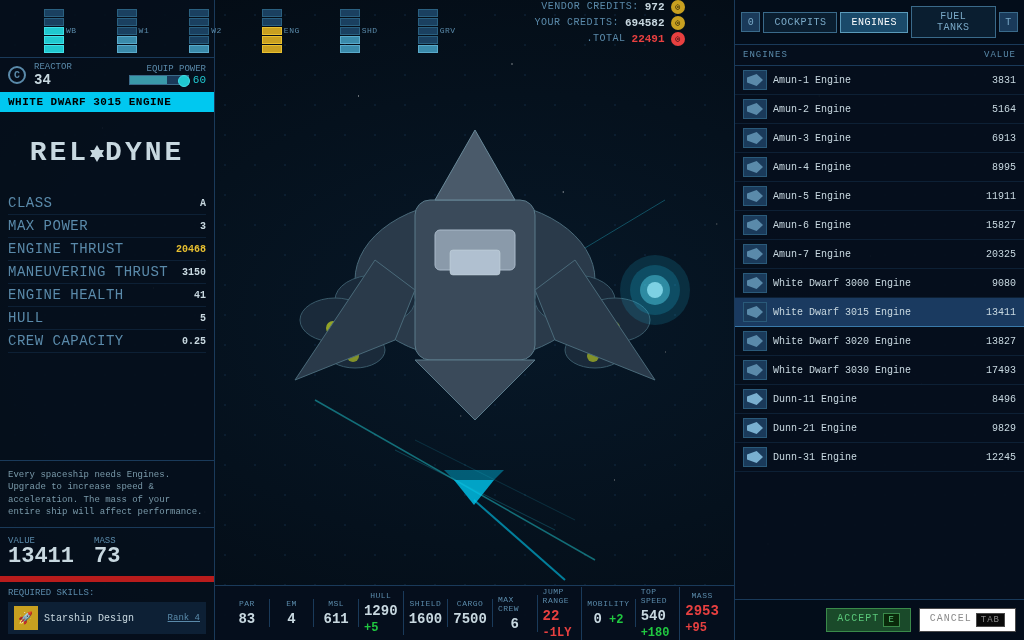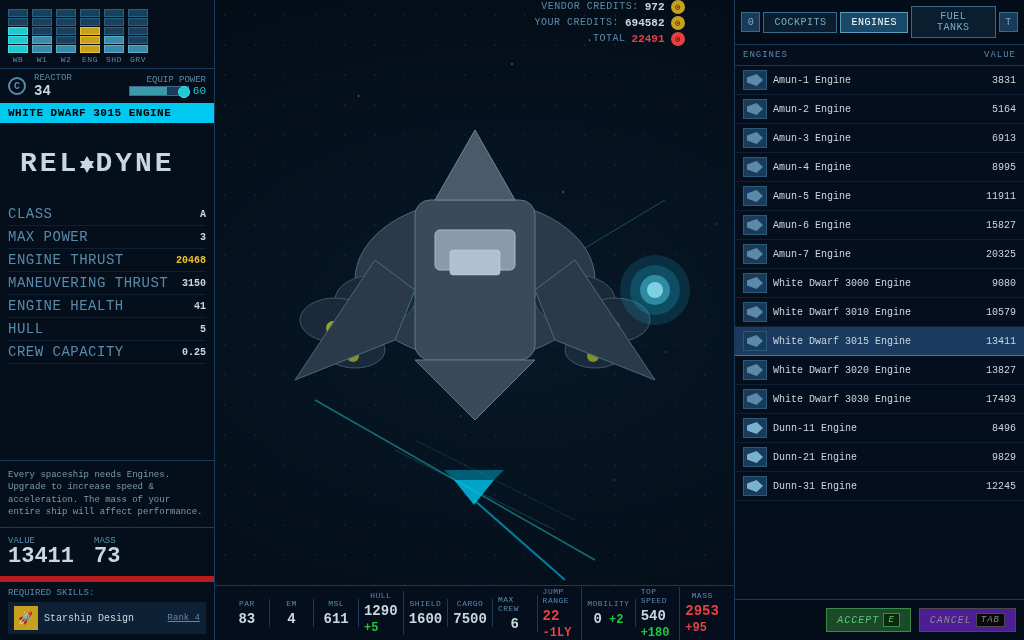--- a/index.html
+++ b/index.html
@@ -67,23 +67,24 @@
     }
 
     
     .status-bars {
       padding: 8px 8px 4px;
       display: flex;
       gap: 4px;
     }
     .bar-group {
       display: flex;
-      flex-direction: column;
+      flex-direction: row;
       gap: 2px;
       align-items: center;
+      margin-left: 36px;
     }
     .bar-label {
       font-size: 8px;
       color: #5a8aaa;
       text-transform: uppercase;
       letter-spacing: 0.5px;
     }
     .bar-stack {
       display: flex;
       flex-direction: column-reverse;
@@ -181,20 +182,21 @@
       font-weight: bold;
       text-transform: uppercase;
       letter-spacing: 0.5px;
     }
 
     
     .logo-area {
       padding: 15px 20px;
       display: flex;
       align-items: center;
+      justify-content: center;
       min-height: 80px;
     }
     .logo-text {
       font-size: 28px;
       font-weight: bold;
       color: #c8d8e0;
       letter-spacing: 3px;
       text-transform: uppercase;
       position: relative;
     }
@@ -489,37 +491,36 @@
     .accept-bar {
       padding: 8px;
       display: flex;
       justify-content: flex-end;
       gap: 8px;
       border-top: 1px solid #1a3a5a;
       background: #030d1a;
     }
     .accept-btn {
       display: flex;
-      align-items: center;
+      align-items: flex-start;
       gap: 4px;
       padding: 4px 10px;
       font-size: 10px;
       font-family: 'Courier New', monospace;
       text-transform: uppercase;
       letter-spacing: 1px;
       cursor: pointer;
-      font-style: italic;
     }
     .accept-btn.accept {
       background: #1a4a2a;
       border: 1px solid #3a8a4a;
       color: #5ac87a;
     }
     .accept-btn.cancel {
-      background: #4c1d95;
+      background: #ffffff;
       border: 1px solid #4a4a4a;
       color: #8a8a8a;
     }
     .btn-key {
       background: #0a2a0a;
       border: 1px solid #3a8a4a;
       padding: 1px 4px;
       font-size: 9px;
       color: #5ac87a;
     }
@@ -892,27 +893,20 @@
         </div>
         <span class="engine-name">Amun-7 Engine</span>
         <span class="engine-value">20325</span>
       </div>
       <div class="engine-row">
         <div class="engine-icon">
           <div class="engine-icon-shape"></div>
         </div>
         <span class="engine-name">White Dwarf 3000 Engine</span>
         <span class="engine-value">9080</span>
-      </div>
-      <div class="engine-row">
-        <div class="engine-icon">
-          <div class="engine-icon-shape"></div>
-        </div>
-        <span class="engine-name">White Dwarf 3010 Engine</span>
-        <span class="engine-value">10579</span>
       </div>
       <div class="engine-row selected">
         <div class="engine-icon">
           <div class="engine-icon-shape"></div>
         </div>
         <span class="engine-name">White Dwarf 3015 Engine</span>
         <span class="engine-value">13411</span>
       </div>
       <div class="engine-row">
         <div class="engine-icon">

